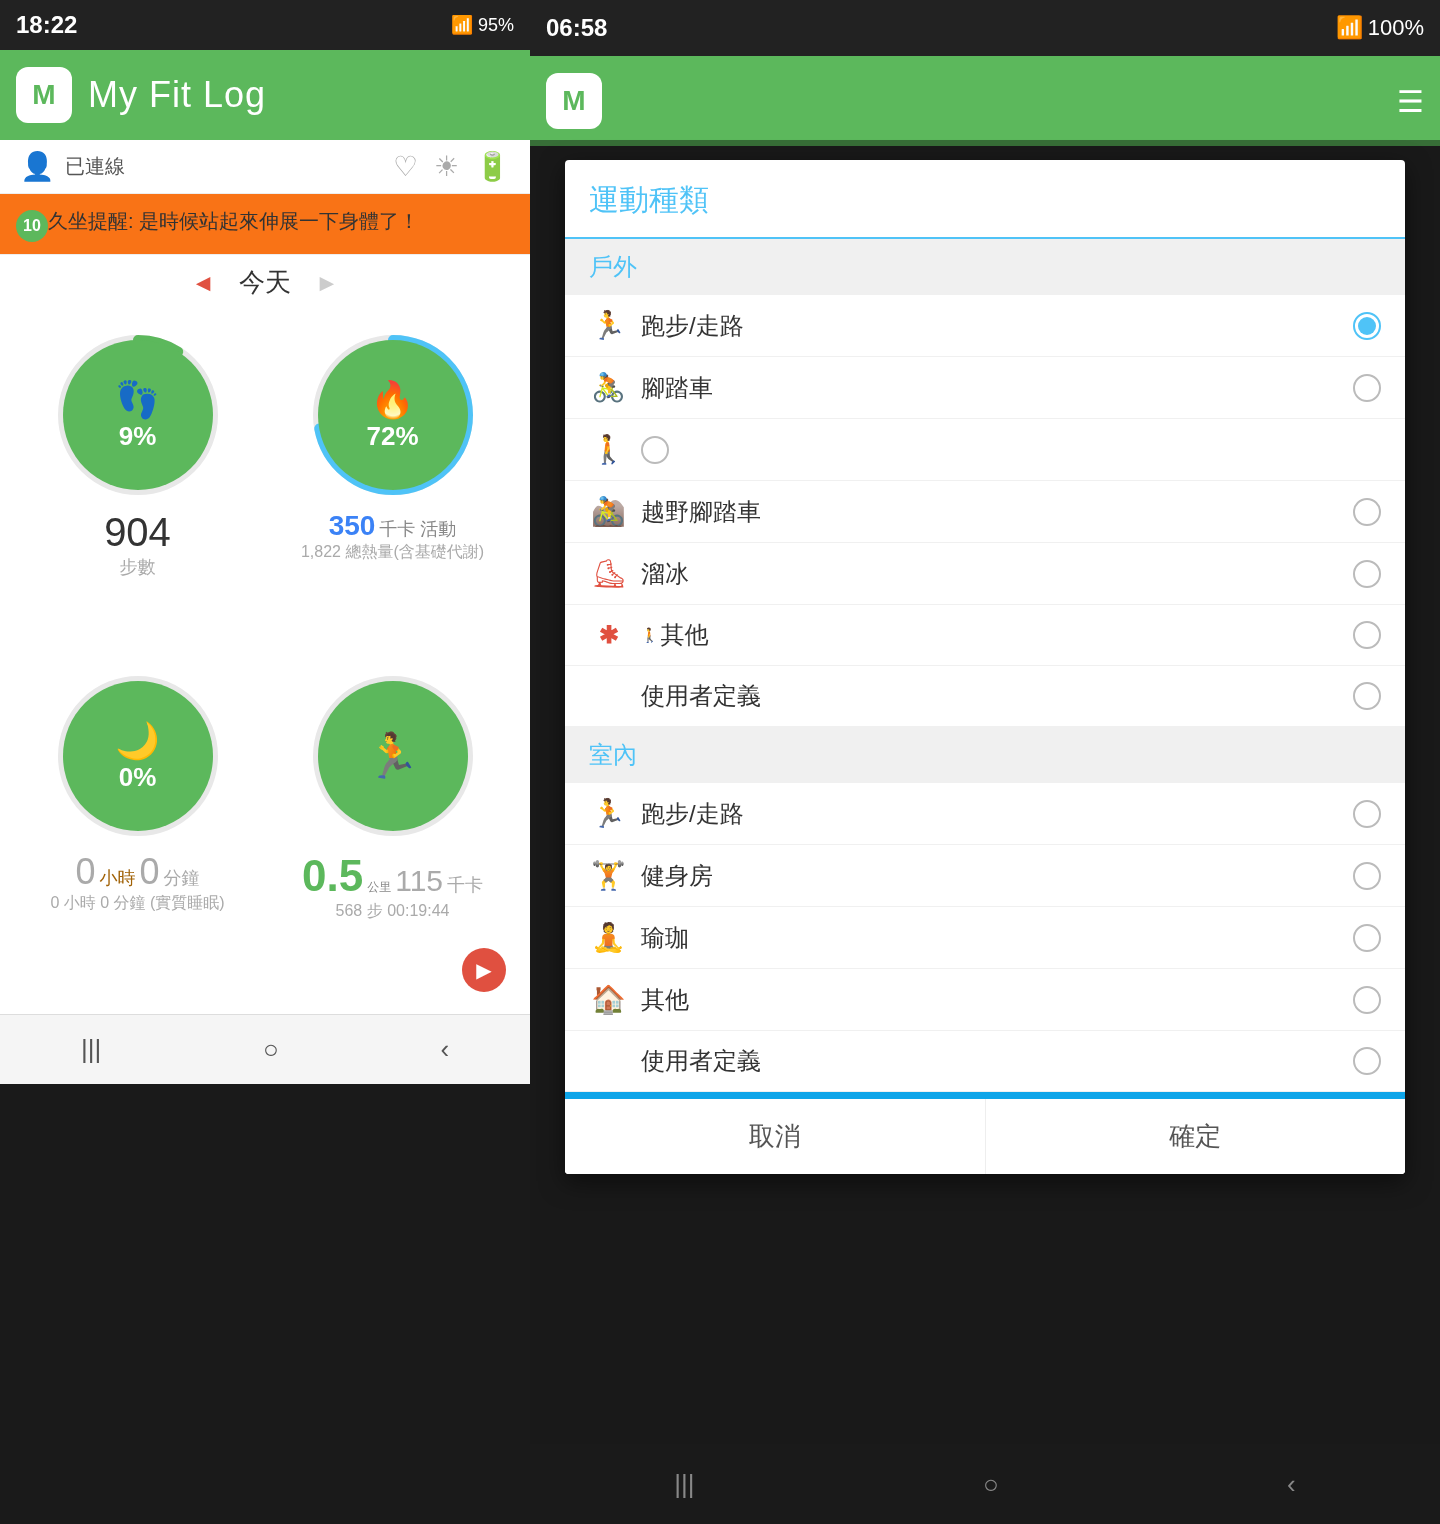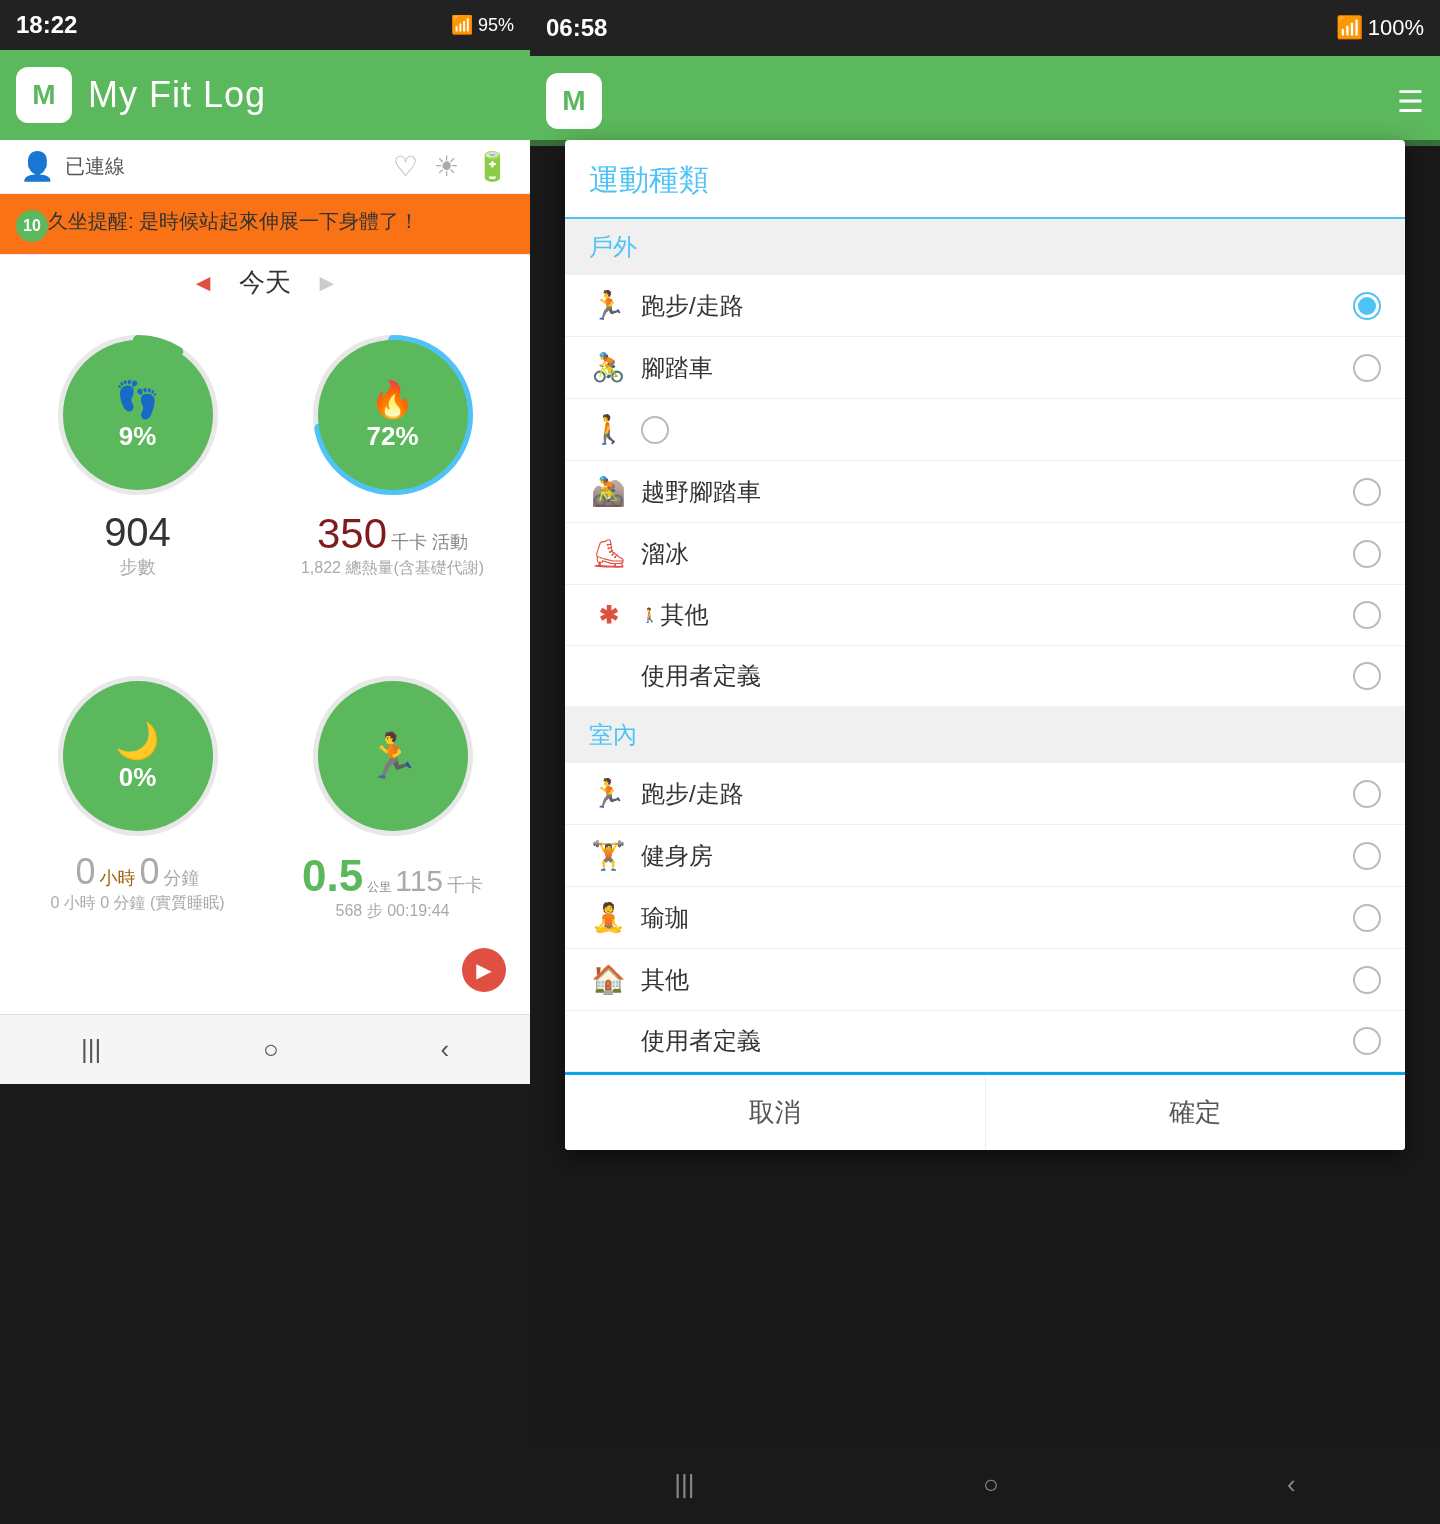--- a/index.html
+++ b/index.html
@@ -263,20 +263,21 @@
     .dialog-overlay {
       position: absolute;
       top: 140px;
       left: 0;
       right: 0;
       bottom: 80px;
       background: rgba(0,0,0,0.4);
       display: flex;
       align-items: flex-start;
       justify-content: center;
+      padding: 20px;
     }
 
     .dialog {
       background: #fff;
       border-radius: 4px;
       width: 840px;
       overflow: hidden;
       box-shadow: 0 8px 24px rgba(0,0,0,0.5);
     }
 
@@ -337,21 +338,21 @@
 
     .radio-dot {
       width: 18px;
       height: 18px;
       border-radius: 50%;
       background: #4fc3f7;
     }
 
     .dialog-footer {
       display: flex;
-      border-top: 3px solid #0ea5e9;
+      border-top: 7px solid #0ea5e9;
       background: #fff;
     }
 
     .dialog-btn {
       flex: 1;
       padding: 20px;
       text-align: center;
       font-size: 26px;
       color: #555;
       cursor: pointer;
@@ -452,21 +453,21 @@
         <svg class="circle-svg" viewBox="0 0 170 170">
           <circle class="circle-bg" cx="85" cy="85" r="75"></circle>
           <circle class="circle-progress-blue" cx="85" cy="85" r="75" stroke-dasharray="339.29 471.24" stroke-dashoffset="0"></circle>
         </svg>
         <div class="circle-inner">
           <span class="circle-icon">🔥</span>
           <span class="circle-pct">72%</span>
         </div>
       </div>
       <div class="metric-value-row">
-        <span style="font-size:42px;font-weight:400;color:#7f1d1d;">350</span>
+        <span style="font-size:28px;font-weight:700;color:#3b82f6;">350</span>
         <span style="font-size:18px;color:#888;">千卡 活動</span>
       </div>
       <span class="metric-sub">1,822 總熱量(含基礎代謝)</span>
     </div>
 
     <div class="metric-cell">
       <div class="circle-container">
         <svg class="circle-svg" viewBox="0 0 170 170">
           <circle class="circle-bg" cx="85" cy="85" r="75"></circle>
         </svg>

